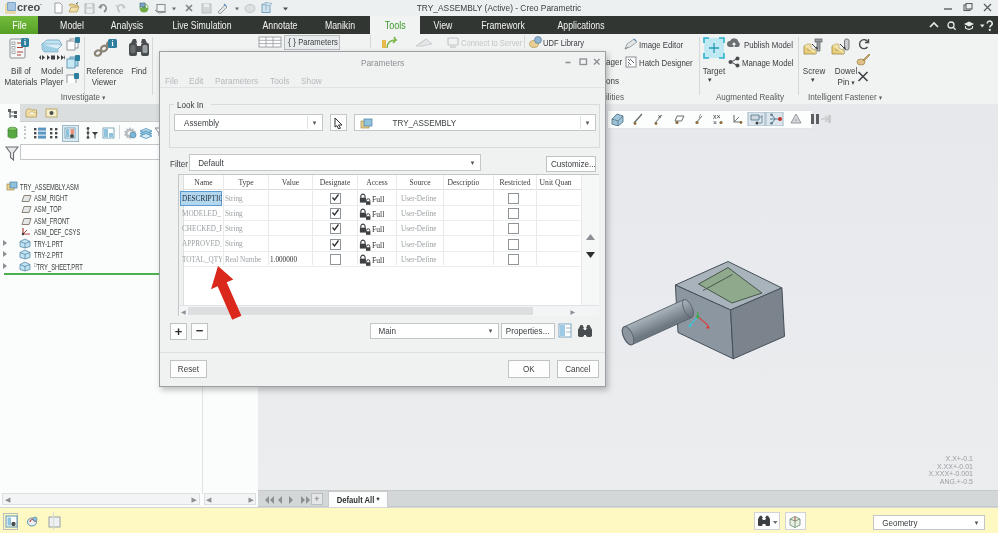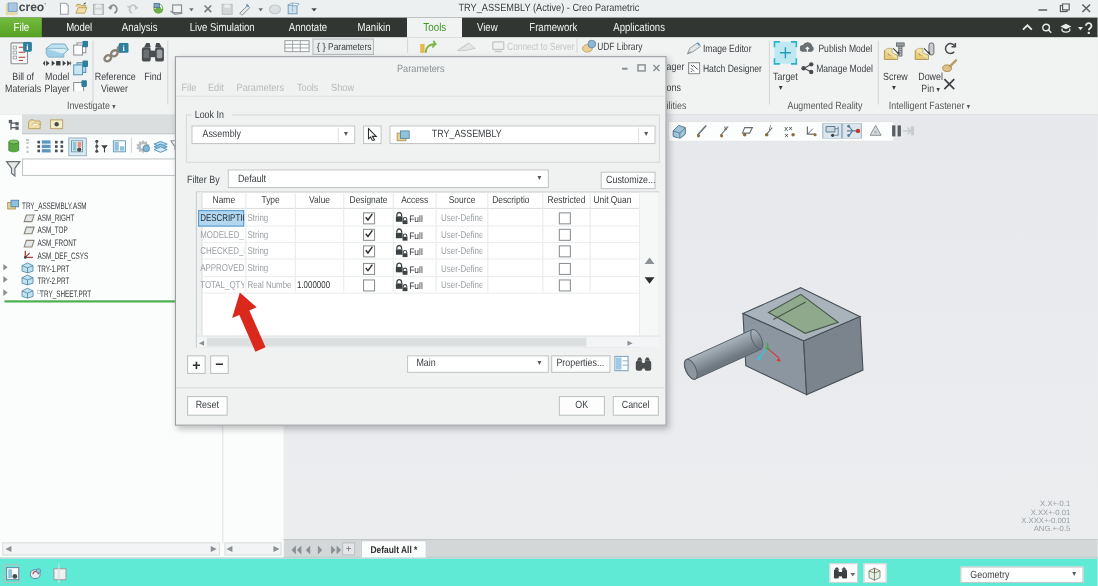--- a/index.html
+++ b/index.html
@@ -19,21 +19,21 @@
   .rgrp{position:absolute;font-size:9.5px;color:#58595a;text-align:center;top:57px;transform:scaleX(.85);}
   .rsep{position:absolute;top:3px;width:1px;height:58px;background:#d5d8d9;}
   
   #nav{left:0;top:104px;width:258px;height:403px;background:#fbfcfc;}
   .treerow{position:absolute;font-size:8.5px;color:#383a3c;white-space:nowrap;transform:scaleX(.68);transform-origin:0 50%;}
   
   #gfx{left:258px;top:104px;width:740px;height:386px;background:linear-gradient(#e7e8ec,#ebedef);}
   
   #btabs{left:258px;top:490px;width:740px;height:17px;background:#d4d7d8;border-top:1px solid #c4c8c9;border-bottom:1px solid #c4c8c9;box-sizing:border-box;}
   
-  #status{left:0;top:507px;width:998px;height:26px;background:#5eead4;border-top:1px solid #d4d7d8;}
+  #status{left:0;top:507px;width:998px;height:26px;background:#fef9c3;border-top:1px solid #d4d7d8;}
   
   #dlg{left:159px;top:51px;width:447px;height:336px;background:#f0f1f1;border:1px solid #9aa0a4;box-shadow:2px 3px 6px rgba(0,0,0,0.25);box-sizing:border-box;}
   .combo{position:absolute;background:#fff;border:1px solid #c3c7c9;box-sizing:border-box;font-size:9.5px;color:#3c4043;}
   .combo .arr{position:absolute;right:1px;top:1px;bottom:1px;width:13px;display:flex;align-items:center;justify-content:center;color:#555;}
   .btn{position:absolute;background:#fdfdfd;border:1px solid #bfc3c5;box-sizing:border-box;font-size:9.5px;color:#3c4043;text-align:center;}
   .chk{position:absolute;width:11px;height:11px;border:1px solid #8f9498;background:#fff;box-sizing:border-box;}
   .chk svg{position:absolute;left:0px;top:-1px;}
   .gtxt{color:#9ba0a3;}
   .cell{font-size:9px;white-space:nowrap;overflow:hidden;transform:scaleX(.8);transform-origin:0 50%;}
   .hd{transform:scaleX(.85);}
@@ -607,24 +607,24 @@
         </svg>
     </div>
     <div class="combo" style="left:194px;top:62px;width:242px;height:17px;line-height:15px;padding-left:32px;"><span class="sx">TRY_ASSEMBLY</span><span class="arr" style="font-size:7px;border-left:1px solid #e0e3e4;">▾</span>
       <svg class="abs" style="left:5px;top:3px" width="13" height="11" viewBox="0 0 13 11">
           <rect x="1" y="3" width="8" height="7" fill="#e8d28e" stroke="#a08b4a" stroke-width=".7"></rect>
           <rect x="4" y="1" width="8" height="7" fill="#8fc3dd" stroke="#4a7d9e" stroke-width=".7"></rect>
         </svg>
     </div>
 
     <div class="abs" style="left:10px;top:106px;font-size:9.5px;color:#3c4043;"><span class="sx" style="transform-origin:0 50%;">Filter By</span></div>
-    <div class="combo" style="left:47px;top:102px;width:292px;height:17px;line-height:15px;padding-left:6px;"><span class="sx">Default</span><span class="arr" style="font-size:7px;">▾</span></div>
+    <div class="combo" style="left:29px;top:102px;width:292px;height:17px;line-height:15px;padding-left:6px;"><span class="sx">Default</span><span class="arr" style="font-size:7px;">▾</span></div>
     <div class="btn" style="left:386px;top:104px;width:50px;height:16px;line-height:14px;"><span class="sx">Customize...</span></div>
 
-    <div class="abs" style="left:18px;top:122px;width:421px;height:142px;background:#fff;border:1px solid #c3c7c9;box-sizing:border-box;">
+    <div class="abs" style="left:18px;top:122px;width:421px;height:142px;background:#fff;border:1px solid #c3c7c9;box-sizing:border-box;font-family:Liberation Serif, serif;">
 
       <div class="abs" style="left:0;top:0;width:402px;height:14px;border-bottom:1px solid #dcdfe0;"></div>
       <div class="abs" style="left:0;top:0;width:4px;height:141px;background:#f0f1f1;border-right:1px solid #dcdfe0;"></div>
 
       <div class="abs" style="left:44px;top:0;width:1px;height:90px;background:#e8eaeb;"></div>
       <div class="abs" style="left:89px;top:0;width:1px;height:90px;background:#e8eaeb;"></div>
       <div class="abs" style="left:133px;top:0;width:1px;height:90px;background:#e8eaeb;"></div>
       <div class="abs" style="left:178px;top:0;width:1px;height:90px;background:#e8eaeb;"></div>
       <div class="abs" style="left:217px;top:0;width:1px;height:90px;background:#e8eaeb;"></div>
       <div class="abs" style="left:264px;top:0;width:1px;height:90px;background:#e8eaeb;"></div>

